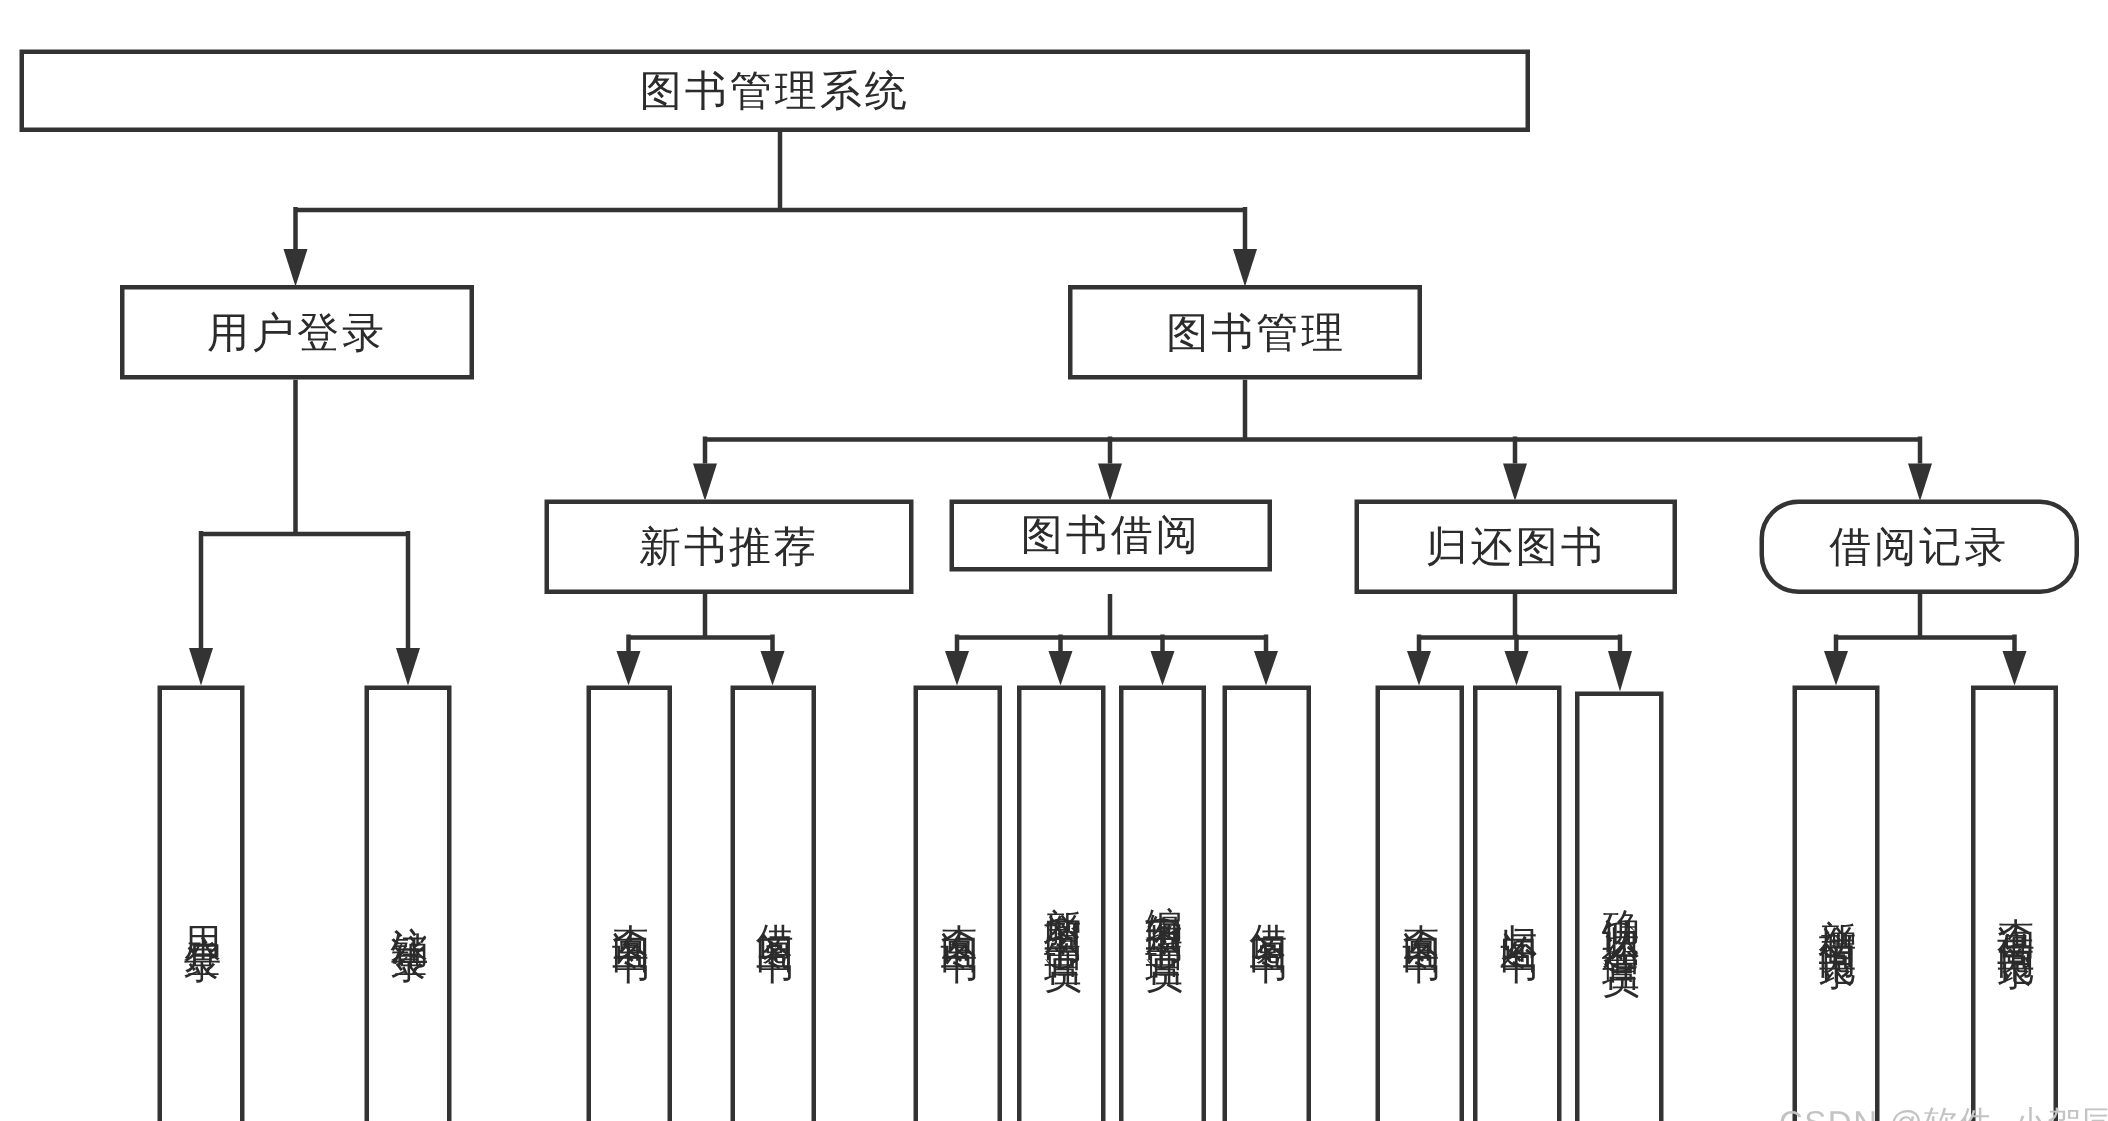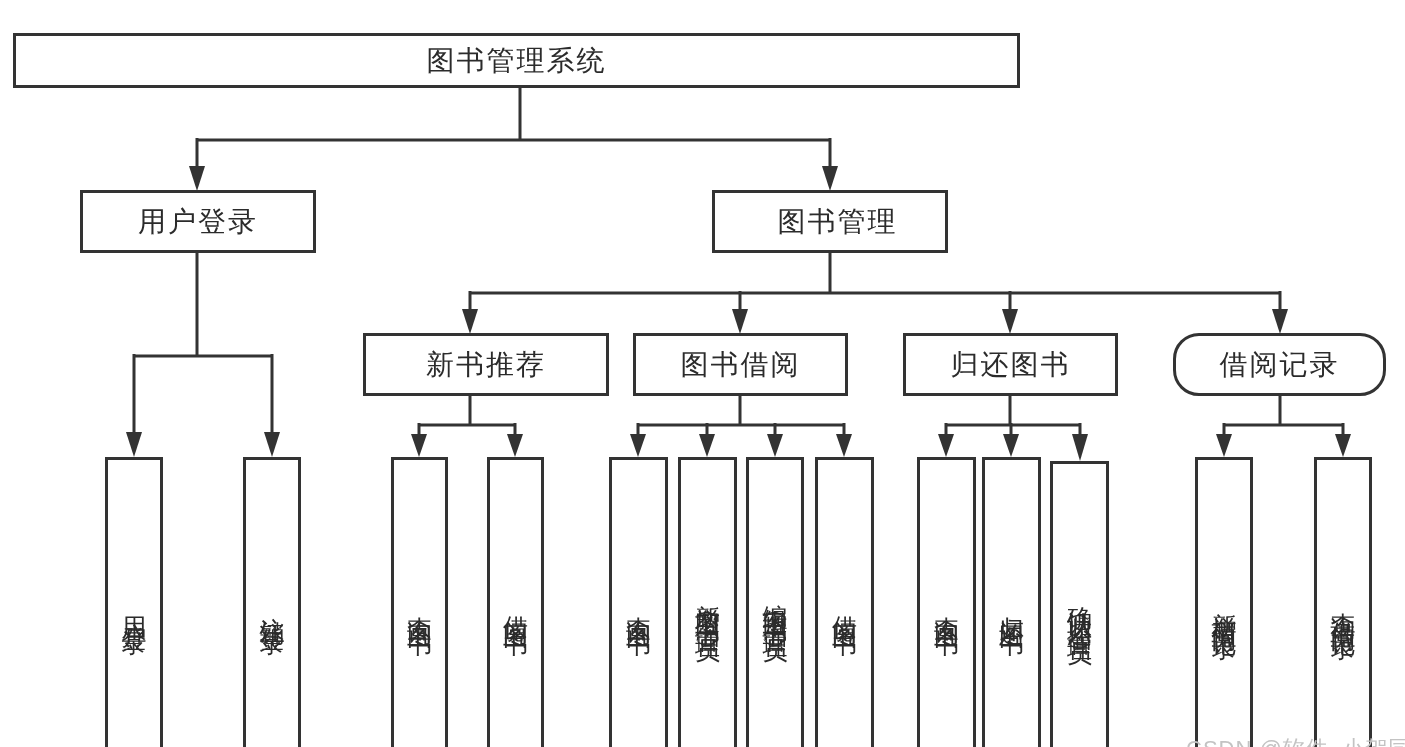--- a/index.html
+++ b/index.html
@@ -102,21 +102,21 @@
       <path d="M1335,414 L1351,414 L1343,437 Z"></path>
     </g>
   </svg>
 
   <div class="node h" style="left:13px; top:13px; width:1007px; height:55px;">图书管理系统</div>
 
   <div class="node h" style="left:80px; top:170px; width:236px; height:63px;">用户登录</div>
   <div class="node h" style="left:712px; top:170px; width:236px; height:63px;padding-left:15px;">图书管理</div>
 
   <div class="node h" style="left:363px; top:313px; width:246px; height:63px;">新书推荐</div>
-  <div class="node h" style="left:633px; top:313px; width:215px; height:63px;">图书借阅</div>
+  <div class="node h" style="left:633px; top:313px; width:215px; height:48px;">图书借阅</div>
   <div class="node h" style="left:903px; top:313px; width:215px; height:63px;">归还图书</div>
   <div class="node h" style="left:1173px; top:313px; width:213px; height:63px;border-radius:26px;">借阅记录</div>
 
   <div class="node v" style="left:105px; top:437px; width:58px; height:299px;">用户登录</div>
   <div class="node v" style="left:243px; top:437px; width:58px; height:299px;">注销登录</div>
 
   <div class="node v" style="left:391px; top:437px; width:57px; height:298px;">查询图书</div>
   <div class="node v" style="left:487px; top:437px; width:57px; height:298px;">借阅图书</div>
 
   <div class="node v" style="left:609px; top:437px; width:59px; height:298px;">查询图书</div>

